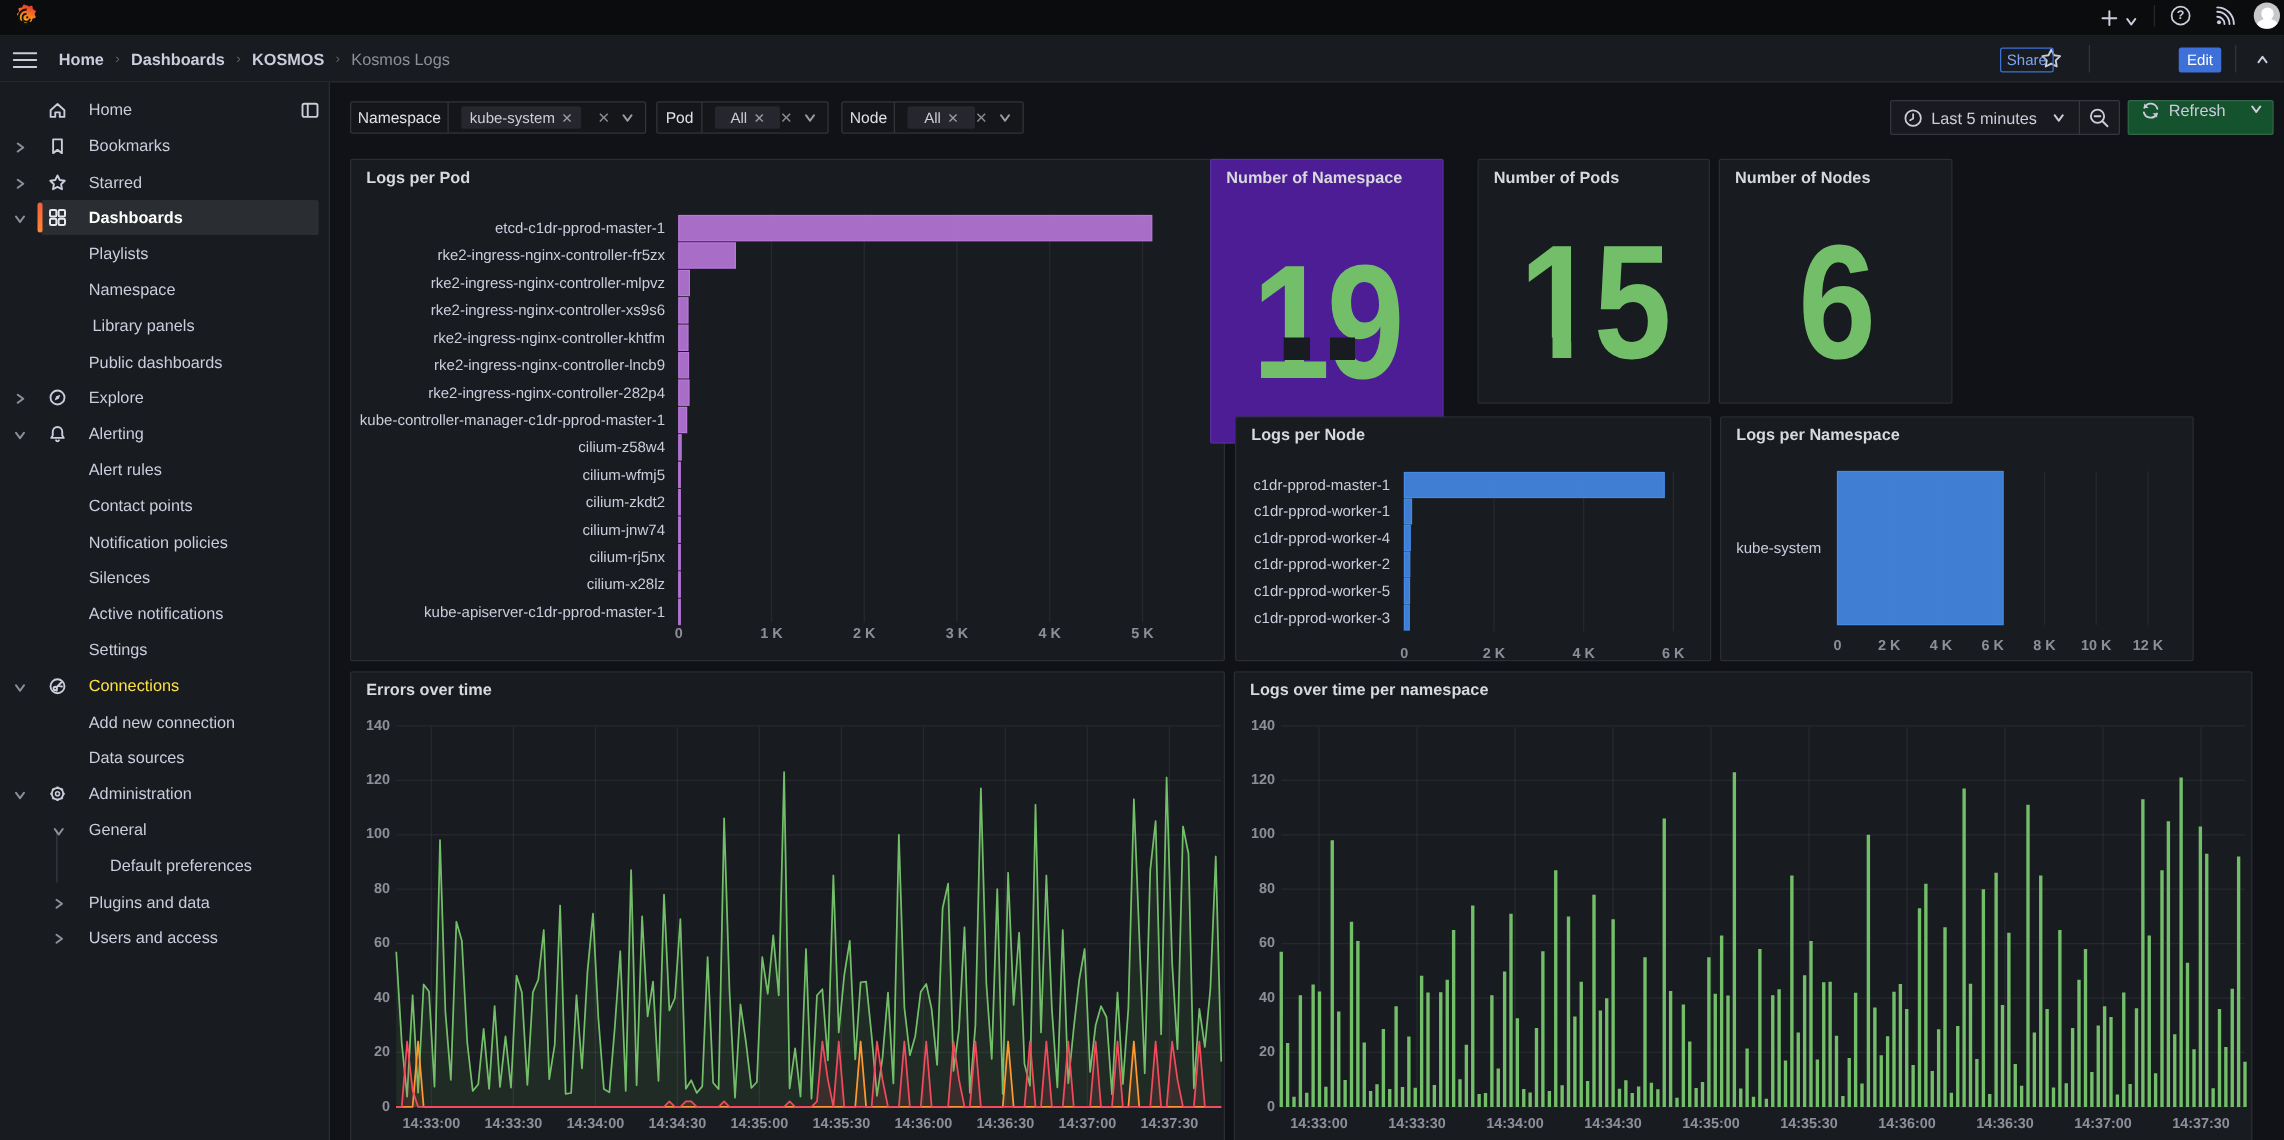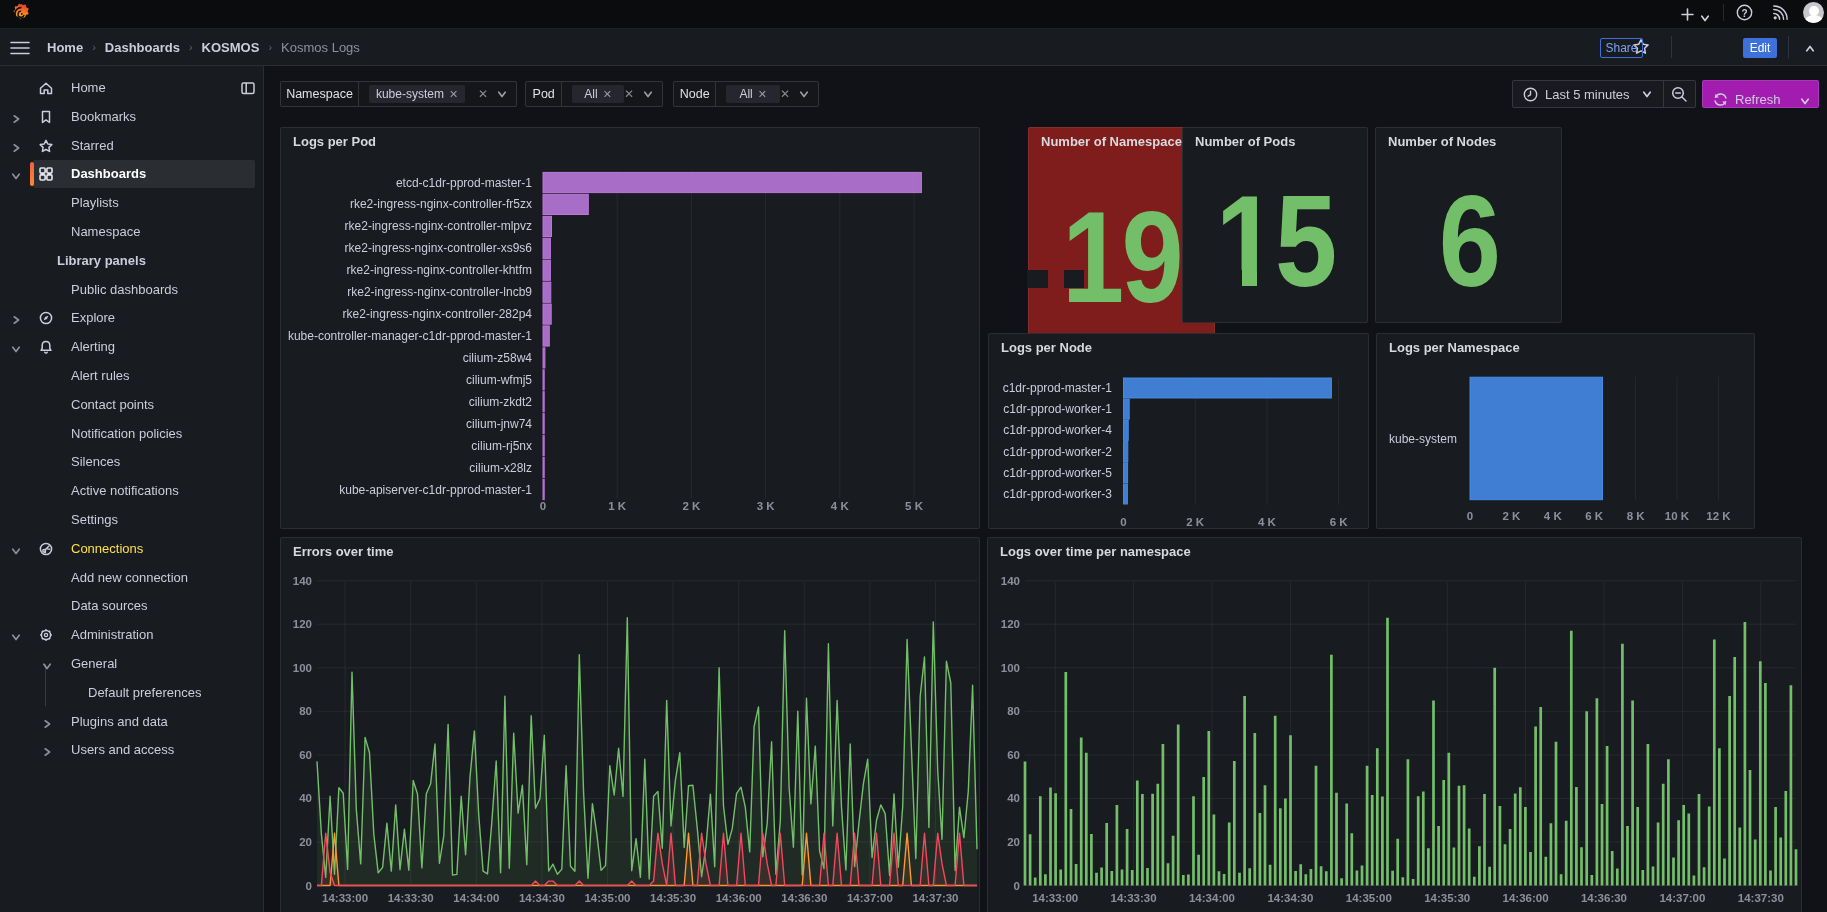--- a/index.html
+++ b/index.html
@@ -97,21 +97,21 @@
         <g fill="none" stroke="#e8e8ef" stroke-width="1.6">
           <rect x="2" y="2" width="5.1" height="5.1" rx="1"></rect>
           <rect x="8.9" y="2" width="5.1" height="5.1" rx="1"></rect>
           <rect x="2" y="8.9" width="5.1" height="5.1" rx="1"></rect>
           <rect x="8.9" y="8.9" width="5.1" height="5.1" rx="1"></rect>
         </g>
       </svg></div>
     <div style="position:absolute;left:71px;top:94.4px;height:28px;line-height:28px;font-size:13px;font-weight:600;color:#ffffff;white-space:nowrap">Dashboards</div>
     <div style="position:absolute;left:71px;top:123.2px;height:28px;line-height:28px;font-size:13px;font-weight:400;color:#ccccdc;white-space:nowrap">Playlists</div>
     <div style="position:absolute;left:71px;top:152.0px;height:28px;line-height:28px;font-size:13px;font-weight:400;color:#ccccdc;white-space:nowrap">Namespace</div>
-    <div style="position:absolute;left:57px;top:180.8px;height:28px;line-height:28px;font-size:13px;font-weight:700;color:#ccccdc;white-space:nowrap">Library panels</div>
+    <div style="position:absolute;left:74px;top:180.8px;height:28px;line-height:28px;font-size:13px;font-weight:400;color:#ccccdc;white-space:nowrap">Library panels</div>
     <div style="position:absolute;left:71px;top:209.6px;height:28px;line-height:28px;font-size:13px;font-weight:400;color:#ccccdc;white-space:nowrap">Public dashboards</div>
     <div style="position:absolute;left:10px;top:246.4px"><svg width="12" height="12" viewBox="0 0 12 12" style="">
         <polyline points="4.2,2.8 8.6,6 4.2,9.2" fill="none" stroke="rgba(204,204,220,0.65)" stroke-width="1.7" stroke-linecap="round" stroke-linejoin="round"></polyline>
       </svg></div>
     <div style="position:absolute;left:38px;top:244.4px;width:16px;height:16px"><svg width="16" height="16" viewBox="0 0 16 16" style="">
         <circle cx="8" cy="8" r="5.6" fill="none" stroke="#ccccdc" stroke-width="1.5" stroke-linecap="round" stroke-linejoin="round"></circle>
         <path d="M10.3 5.7 9 9 5.7 10.3 7 7z" fill="#ccccdc"></path>
       </svg></div>
     <div style="position:absolute;left:71px;top:238.4px;height:28px;line-height:28px;font-size:13px;font-weight:400;color:#ccccdc;white-space:nowrap">Explore</div>
     <div style="position:absolute;left:10px;top:275.2px"><svg width="12" height="12" viewBox="0 0 12 12" style="">
@@ -214,21 +214,21 @@
     </div>
   <div style="width:1px;background:rgba(204,204,220,0.17)"></div>
   <div style="display:flex;align-items:center;padding:0 7px">
       <svg width="17" height="17" viewBox="0 0 17 17" style="">
         <circle cx="7" cy="7" r="5.3" fill="none" stroke="#ccccdc" stroke-width="1.5"></circle>
         <line x1="11" y1="11" x2="15" y2="15" stroke="#ccccdc" stroke-width="1.5" stroke-linecap="round"></line>
         <line x1="4.7" y1="7" x2="9.3" y2="7" stroke="#ccccdc" stroke-width="1.5" stroke-linecap="round"></line>
       </svg>
     </div>
 </div>
-<div style="position:absolute;left:1702px;top:80px;height:28px;display:flex;align-items:flex-end;border:1px solid rgba(204,204,220,0.17);border-radius:2px;background:#a21caf">
+<div style="position:absolute;left:1702px;top:80px;height:28px;display:flex;align-items:flex-start;border:1px solid rgba(204,204,220,0.17);border-radius:2px;background:#14532d">
   <div style="display:flex;align-items:center;gap:7px;padding:0 10px;font-size:13px;font-weight:500;color:#ccccdc">
       <svg width="15" height="15" viewBox="0 0 15 15" style="">
         <path d="M12.9 6A5.6 5.6 0 0 0 2.4 5.2M2.1 9a5.6 5.6 0 0 0 10.5.8" fill="none" stroke="#ccccdc" stroke-width="1.5" stroke-linecap="round"></path>
         <path d="M2.3 1.8v3.6h3.6z" fill="#ccccdc"></path>
         <path d="M12.7 13.2V9.6H9.1z" fill="#ccccdc"></path>
       </svg>
       <span>Refresh</span>
     </div>
   <div style="width:1px;background:rgba(204,204,220,0.17)"></div>
   <div style="display:flex;align-items:center;padding:0 7px">
@@ -277,21 +277,21 @@
       <rect x="262" y="351.4" width="1.2" height="20.2" fill="#b877d9" fill-opacity="0.9" stroke="#b877d9" stroke-width="1"></rect>
       <text x="251" y="361.5" text-anchor="end" dominant-baseline="central" font-size="12" fill="#ccccdc">kube-apiserver-c1dr-pprod-master-1</text>
       <text x="262.0" y="382" text-anchor="middle" font-size="11.5" font-weight="bold" fill="rgba(204,204,220,0.65)">0</text>
       <text x="336.2" y="382" text-anchor="middle" font-size="11.5" font-weight="bold" fill="rgba(204,204,220,0.65)">1 K</text>
       <text x="410.4" y="382" text-anchor="middle" font-size="11.5" font-weight="bold" fill="rgba(204,204,220,0.65)">2 K</text>
       <text x="484.6" y="382" text-anchor="middle" font-size="11.5" font-weight="bold" fill="rgba(204,204,220,0.65)">3 K</text>
       <text x="558.8" y="382" text-anchor="middle" font-size="11.5" font-weight="bold" fill="rgba(204,204,220,0.65)">4 K</text>
       <text x="633.0" y="382" text-anchor="middle" font-size="11.5" font-weight="bold" fill="rgba(204,204,220,0.65)">5 K</text>
     </svg>
   </div>
-<div style="position:absolute;left:1028px;top:127px;width:187px;height:228px;background:#7f1d1d;border:1px solid rgba(204,204,220,0.10);border-radius:2px">
+<div style="position:absolute;left:968px;top:127px;width:187px;height:228px;background:#4c1d95;border:1px solid rgba(204,204,220,0.10);border-radius:2px">
     <div style="position:absolute;left:12px;top:6px;font-size:13px;font-weight:600;color:#d8d9dd">Number of Namespace</div>
     <div style="position:absolute;left:0;right:0;top:40px;bottom:8px;display:flex;align-items:center;justify-content:center;font-size:130px;font-weight:bold;color:#73bf69;letter-spacing:-3px;transform:scaleX(0.86)">19</div>
   </div>
 <div style="position:absolute;left:1182px;top:127px;width:186px;height:196px;background:#181b1f;border:1px solid rgba(204,204,220,0.10);border-radius:2px">
     <div style="position:absolute;left:12px;top:6px;font-size:13px;font-weight:600;color:#d8d9dd">Number of Pods</div>
     <div style="position:absolute;left:0;right:0;top:40px;bottom:8px;display:flex;align-items:center;justify-content:center;font-size:130px;font-weight:bold;color:#73bf69;letter-spacing:-3px;transform:scaleX(0.86)">15</div>
   </div>
 <div style="position:absolute;left:1375px;top:127px;width:187px;height:196px;background:#181b1f;border:1px solid rgba(204,204,220,0.10);border-radius:2px">
     <div style="position:absolute;left:12px;top:6px;font-size:13px;font-weight:600;color:#d8d9dd">Number of Nodes</div>
     <div style="position:absolute;left:0;right:0;top:40px;bottom:8px;display:flex;align-items:center;justify-content:center;font-size:130px;font-weight:bold;color:#73bf69;letter-spacing:-3px;transform:scaleX(0.86)">6</div>

